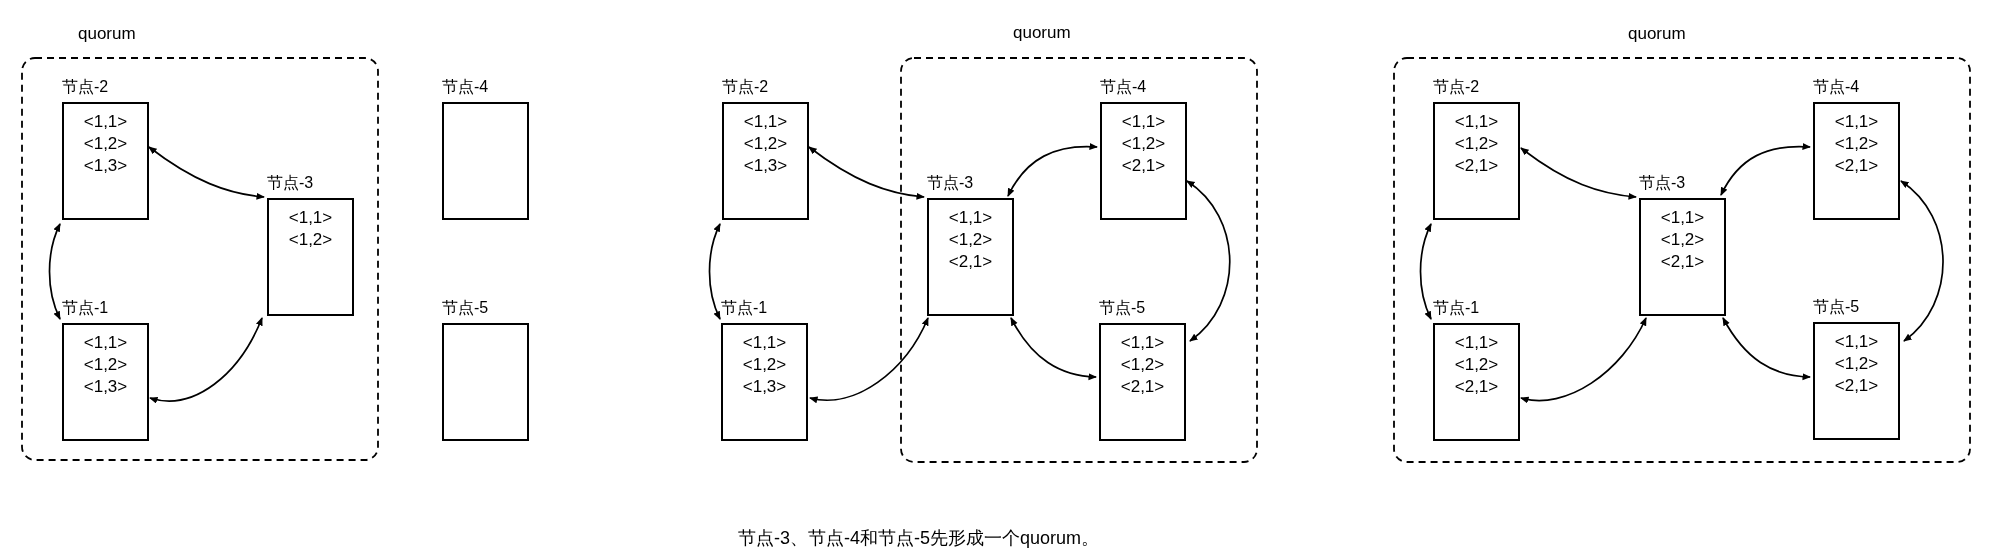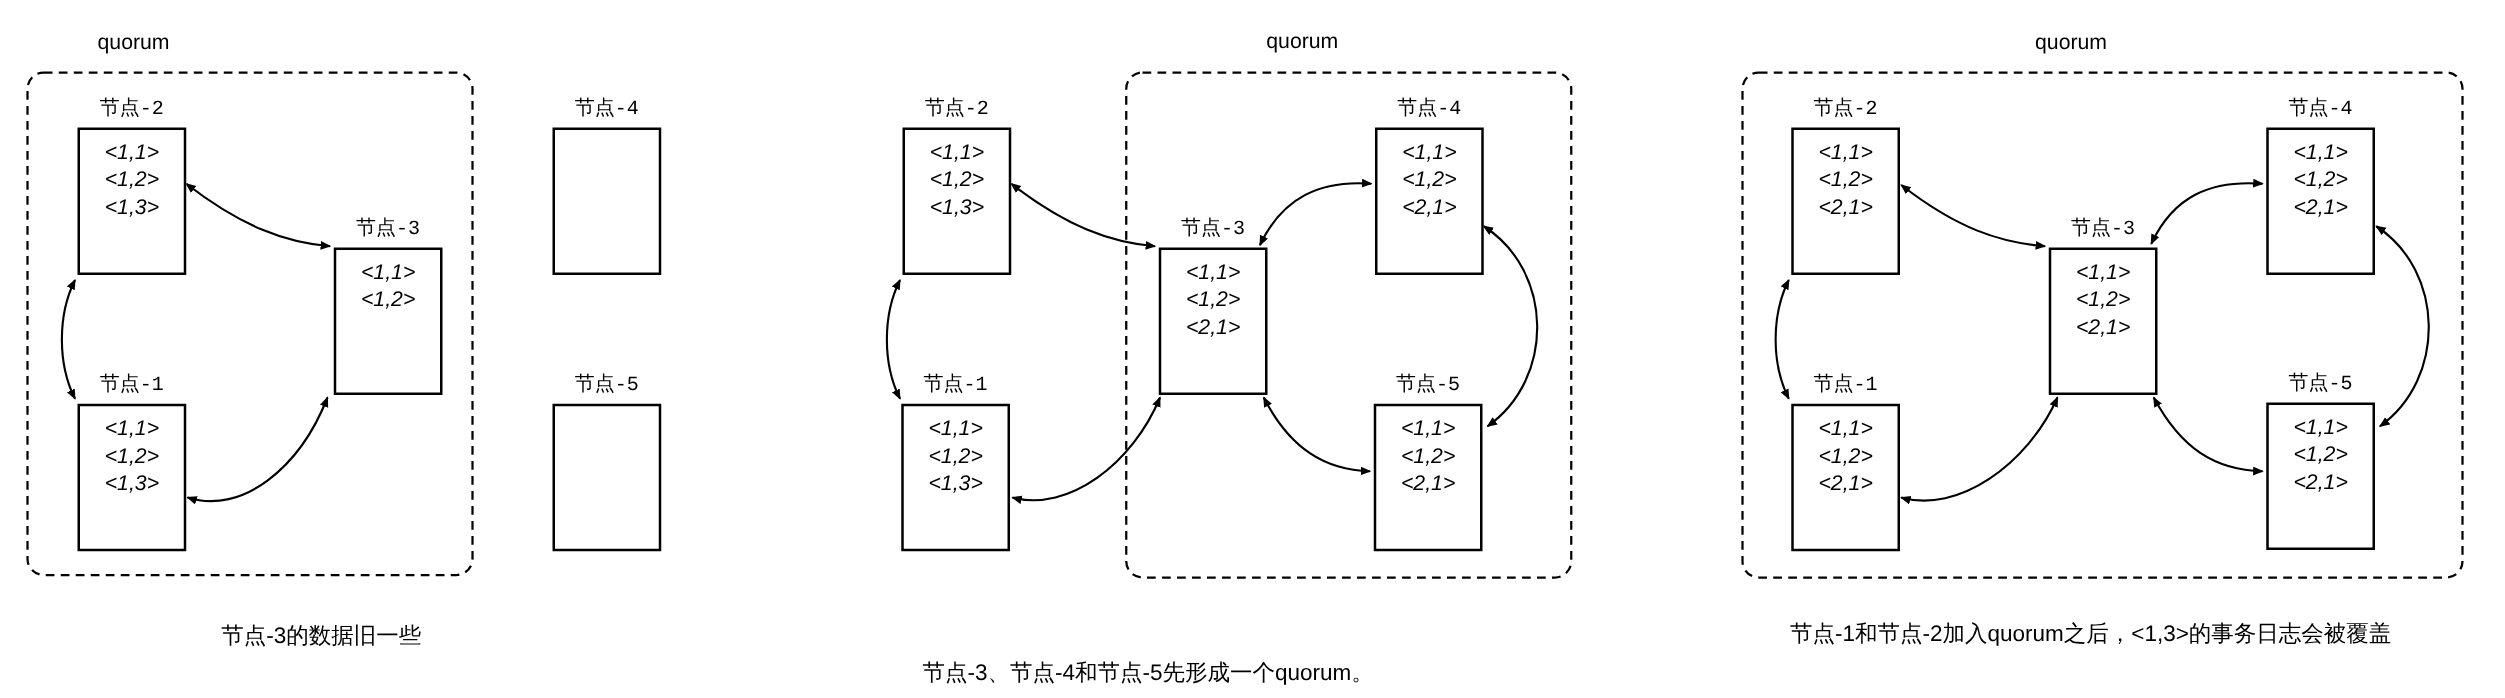--- a/index.html
+++ b/index.html
@@ -7,28 +7,28 @@
   #canvas{
     position:relative;width:2004px;height:558px;background:#fff;
     font-family:"Liberation Sans","DejaVu Sans",sans-serif;color:#000;overflow:hidden;
   }
   #wires{position:absolute;left:0;top:0;z-index:2;}
   .quorum-label{
     position:absolute;z-index:3;font-size:17px;color:#000;white-space:nowrap;
   }
   .node{position:absolute;z-index:3;width:87px;}
   .node-label{
-    height:26px;line-height:22px;text-align:center;font-size:16px;color:#000;white-space:nowrap;font-family:Liberation Mono, monospace;
+    height:26px;line-height:22px;font-size:16px;color:#000;white-space:nowrap;
   }
   .node-box{
     height:118px;border:2px solid #000;background:#fff;box-sizing:border-box;
     padding-top:7px;
   }
   .entry{
-    font-size:17px;line-height:22px;text-align:center;color:#000;white-space:nowrap;font-style:italic;
+    font-size:17px;line-height:22px;text-align:center;color:#000;white-space:nowrap;
   }
   .caption{
     position:absolute;z-index:3;font-size:18px;line-height:28px;color:#000;white-space:nowrap;
   }
 </style>
 </head>
 <body>
 
 <div id="canvas">
 
@@ -96,21 +96,20 @@
   <div class="node" style="left:442px;top:76px">
     <div class="node-label">节点-4</div>
     <div class="node-box"></div>
   </div>
 
   <div class="node" style="left:442px;top:297px">
     <div class="node-label">节点-5</div>
     <div class="node-box"></div>
   </div>
 
-  <div class="caption" style="left:177px;top:494px">节点-3的数据旧一些</div>
 
   <div class="quorum-label" style="left:1013px;top:23px">quorum</div>
 
   <div class="node" style="left:722px;top:76px">
     <div class="node-label">节点-2</div>
     <div class="node-box">
       <div class="entry">&lt;1,1&gt;</div>
       <div class="entry">&lt;1,2&gt;</div>
       <div class="entry">&lt;1,3&gt;</div>
     </div>
@@ -194,15 +193,14 @@
 
   <div class="node" style="left:1813px;top:296px">
     <div class="node-label">节点-5</div>
     <div class="node-box">
       <div class="entry">&lt;1,1&gt;</div>
       <div class="entry">&lt;1,2&gt;</div>
       <div class="entry">&lt;2,1&gt;</div>
     </div>
   </div>
 
-  <div class="caption" style="left:1432px;top:493px">节点-1和节点-2加入quorum之后，&lt;1,3&gt;的事务日志会被覆盖</div>
 
 </div>
 
 </body></html>

